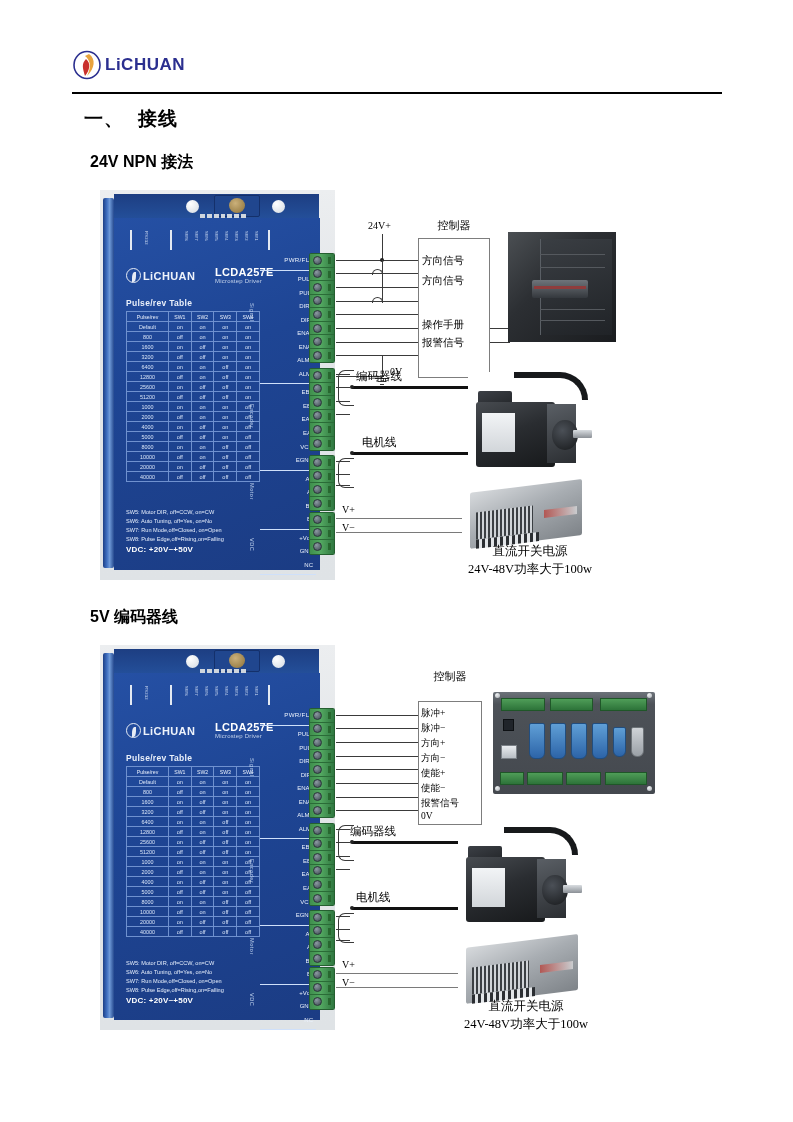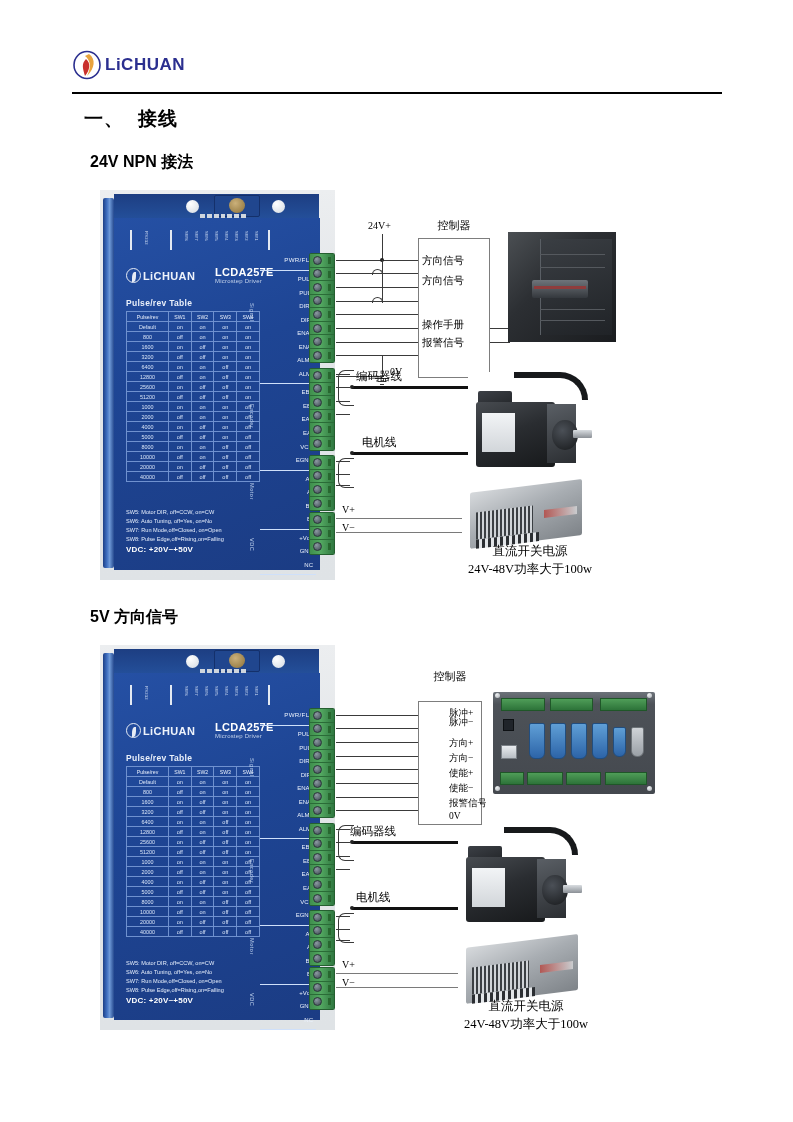--- a/index.html
+++ b/index.html
@@ -222,21 +222,21 @@
   .ctrl-title {
     position:absolute;
     font-family:"Liberation Serif", serif;
     font-size:11px; text-align:center;
   }
   .sig-lbl {
     position:absolute;
     font-family:"Liberation Serif", serif;
     font-size:10.5px; white-space:nowrap;
   }
-  .sig-lbl.sm { font-size:9.5px;margin-left:28px; }
+  .sig-lbl.sm { font-size:9.5px; }
   .net-lbl {
     position:absolute;
     font-family:"Liberation Serif", serif;
     font-size:10px; white-space:nowrap;
   }
   .cap {
     position:absolute;
     font-family:"Liberation Serif", serif;
     font-size:12.5px; text-align:center; line-height:1.45;
     white-space:nowrap;
@@ -391,21 +391,21 @@
       </div>
       <span class="logo-text">LiCHUAN</span>
     </div>
   </div>
   <div class="header-rule"></div>
 
   <div class="h1">
     <span class="num">一、</span><span>接线</span>
   </div>
   <div class="h2 h2-a">24V  NPN 接法</div>
-  <div class="h2 h2-b">5V 方向信号</div>
+  <div class="h2 h2-b">5V 编码器线</div>
 
   <div class="figure fig1">
 
     <div class="driver-photo">
       <div class="side-rail"></div>
       <div class="top-plate">
         <div class="screw s1"></div>
         <div class="screw s2"></div>
         <div class="conn">
           <div class="pot"></div>
@@ -1125,21 +1125,21 @@
     <div class="wire h" style="left:236px; top:97px;  width:82px;"></div>
     <div class="wire h" style="left:236px; top:111px; width:82px;"></div>
     <div class="wire h" style="left:236px; top:124px; width:82px;"></div>
     <div class="wire h" style="left:236px; top:138px; width:82px;"></div>
     <div class="wire h" style="left:236px; top:152px; width:82px;"></div>
     <div class="wire h" style="left:236px; top:165px; width:82px;"></div>
 
     <div class="ctrl-box" style="left:318px; top:56px; width:64px; height:124px;"></div>
     <div class="ctrl-title" style="left:310px; top:24px; width:80px;">控制器</div>
     <div class="sig-lbl sm" style="left:321px; top:62px;">脉冲+</div>
-    <div class="sig-lbl sm" style="left:321px; top:71px;">脉冲−</div>
+    <div class="sig-lbl sm" style="left:321px; top:77px;">脉冲−</div>
     <div class="sig-lbl sm" style="left:321px; top:92px;">方向+</div>
     <div class="sig-lbl sm" style="left:321px; top:107px;">方向−</div>
     <div class="sig-lbl sm" style="left:321px; top:122px;">使能+</div>
     <div class="sig-lbl sm" style="left:321px; top:137px;">使能−</div>
     <div class="sig-lbl sm" style="left:321px; top:152px;">报警信号</div>
     <div class="sig-lbl sm" style="left:321px; top:166px;">0V</div>
 
     <div class="photo card" style="left:386px; top:40px; width:176px; height:118px;">
       <div class="body">
         <div class="grn" style="left:5%;  top:6%;  width:27%; height:13%;"></div>

